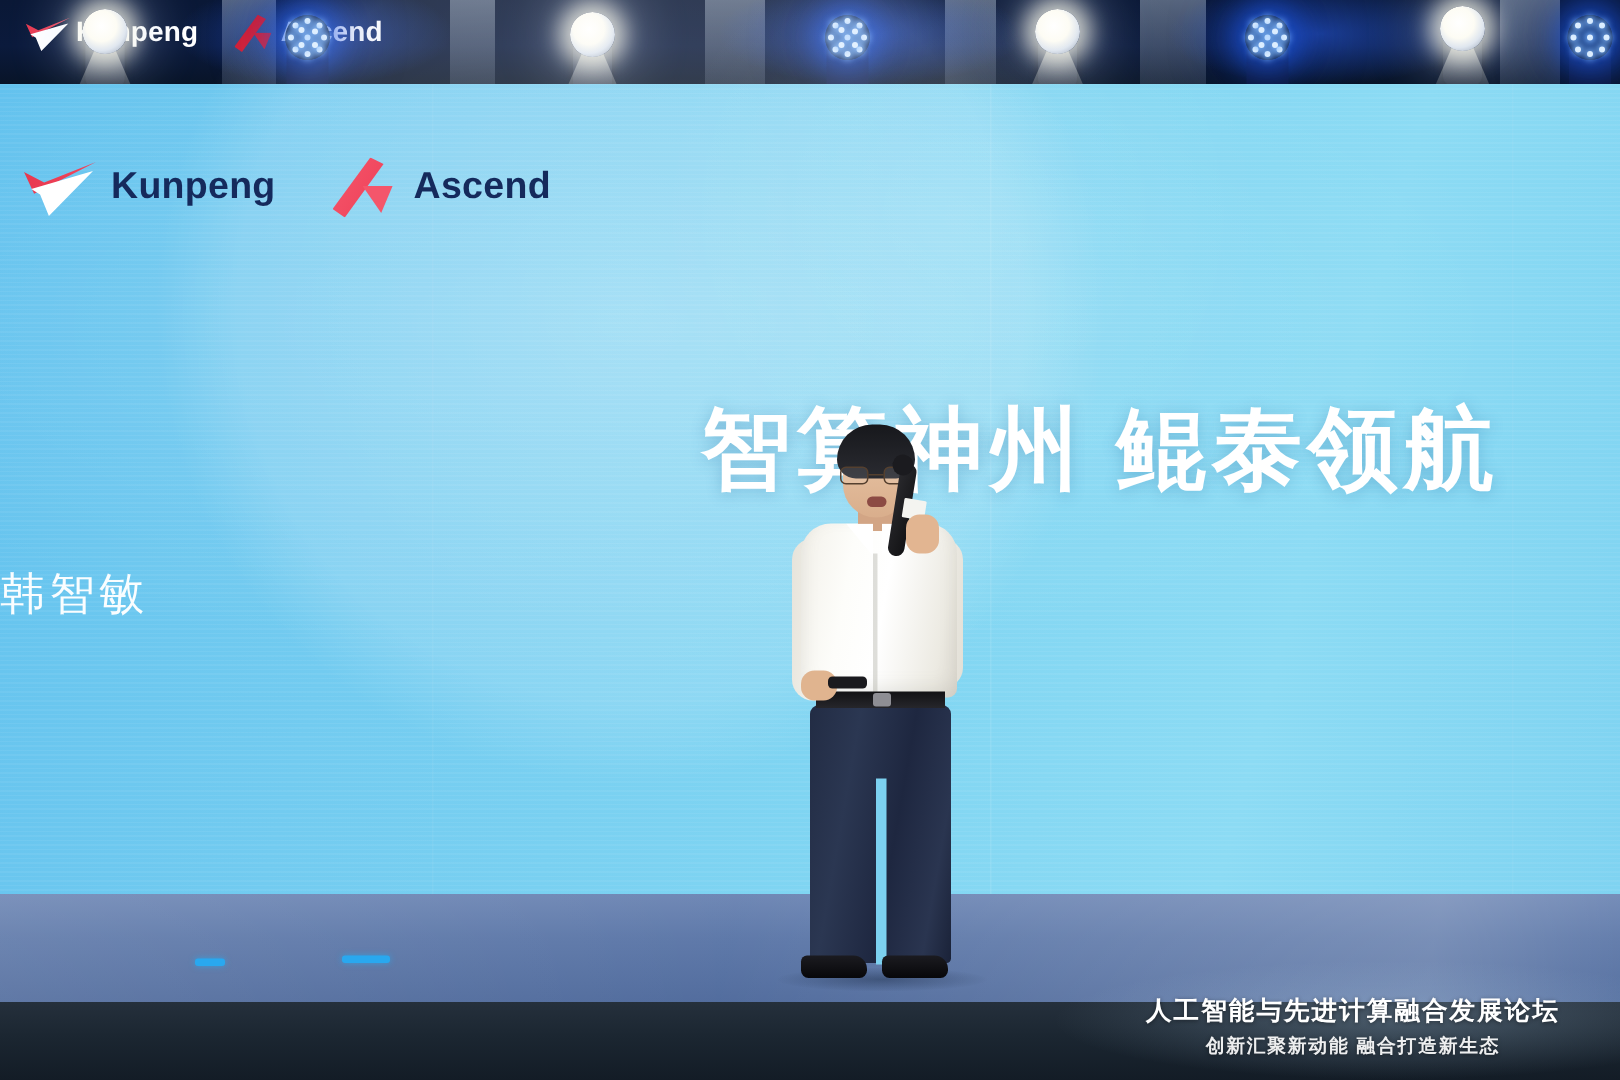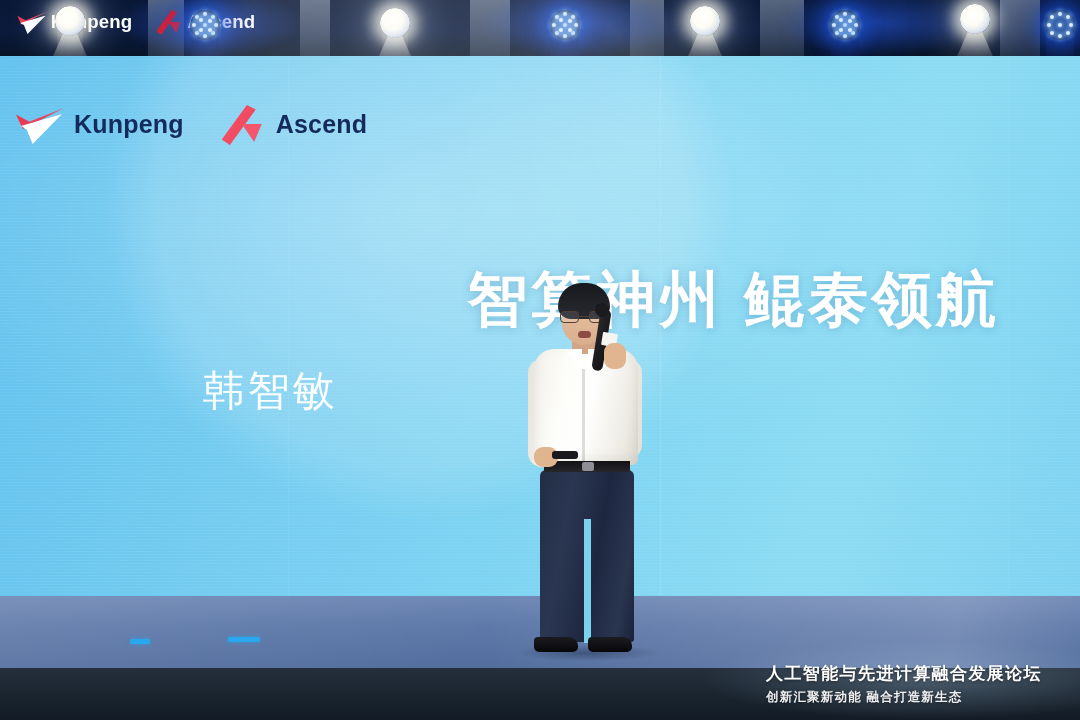--- a/index.html
+++ b/index.html
@@ -131,23 +131,23 @@
 
   
   .slide-title {
     position:absolute; left:0; top:212px; width:1000px;
     text-align:right;
     color:#ffffff; font-size:60px; font-weight:700;
     letter-spacing:4px; line-height:1.08;
     text-shadow:0 1px 10px rgba(40,110,160,.30);
   }
   .slide-speaker {
-    position:absolute; left:0; top:312px; width:540px;
-    text-align:center;
-    color:rgba(255,255,255,.97); font-size:42px; font-weight:400;
+    position:absolute; left:0; top:324px; width:540px;
+    text-align:left;
+    color:rgba(255,255,255,.97); font-size:30px; font-weight:400;
     letter-spacing:3px; line-height:1.1;
   }
 
   
   .floor-top {
     position:absolute; left:0; top:596px; width:1080px; height:72px;
     background:linear-gradient(180deg,#6d86b4 0%,#5c77a8 40%,#4f6a9c 100%);
   }
   .floor-sheen {
     position:absolute; left:0; top:596px; width:1080px; height:72px;
@@ -275,22 +275,22 @@
   .shoe-l { left:22px; }
   .shoe-r { left:76px; }
   .shadow-ground {
     position:absolute; left:6px; top:362px; width:140px; height:16px;
     border-radius:50%;
     background:radial-gradient(ellipse at 50% 50%, rgba(20,35,60,.40), rgba(20,35,60,0) 72%);
   }
 
   
   .forum {
-    position:absolute; right:14px; bottom:14px; width:300px;
-    color:#ffffff;
+    position:absolute; right:28px; bottom:14px; width:300px;
+    text-align:center; color:#ffffff;
   }
   .forum-title {
     font-size:17px; font-weight:700; letter-spacing:1.4px; line-height:1.3;
     text-shadow:0 1px 3px rgba(0,0,0,.45);
   }
   .forum-sub {
     margin-top:4px;
     font-size:12.5px; font-weight:700; letter-spacing:1.2px;
     color:rgba(255,255,255,.92);
     text-shadow:0 1px 3px rgba(0,0,0,.45);

